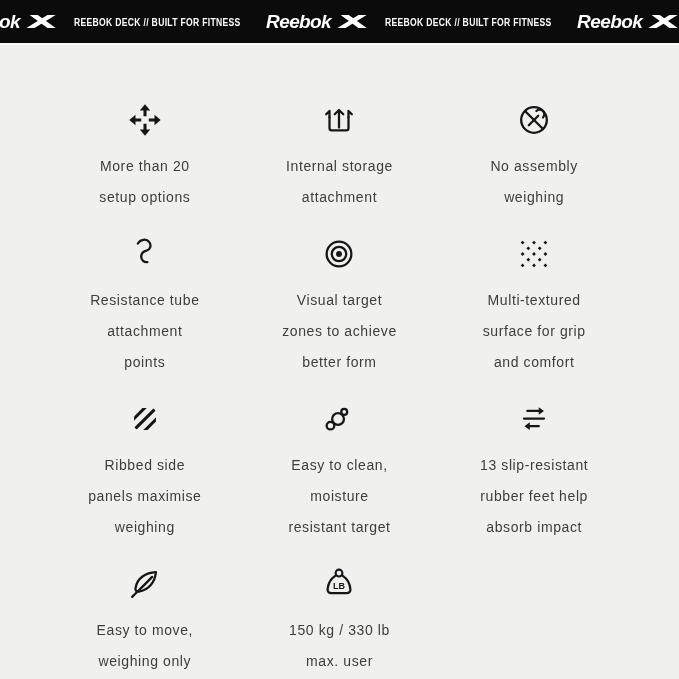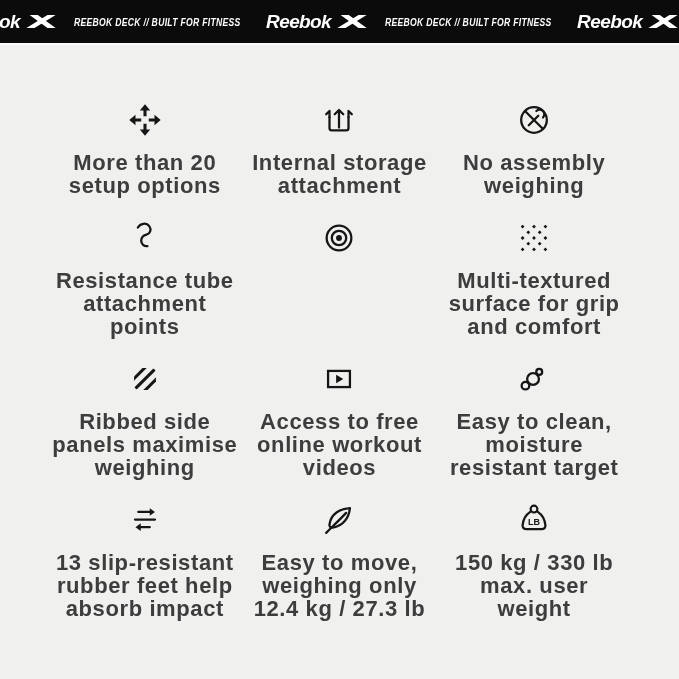--- a/index.html
+++ b/index.html
@@ -23,40 +23,40 @@
     margin-left:-45px;
     flex:none;white-space:nowrap;
   }
   .brand{display:flex;align-items:center;gap:6px;flex:none;}
   .wordmark{
     color:#fff;font-weight:bold;font-style:italic;
     font-size:19px;letter-spacing:-0.6px;
   }
   .vector{display:flex;align-items:center;}
   .vector svg{display:block;}
-  .tag{width:174px;flex:none;color:#fff;font-weight:bold;font-size:11px;overflow:visible;font-style:italic;}
+  .tag{width:174px;flex:none;color:#fff;font-weight:bold;font-size:11px;overflow:visible;}
   .tag-inner{
     display:inline-block;
     transform:scaleX(0.78);transform-origin:0 50%;
     letter-spacing:0.4px;white-space:nowrap;
   }
   
   .grid{
     display:grid;
     grid-template-columns:repeat(3,1fr);
     width:584px;
     margin:56px auto 0;
     row-gap:22px;
   }
   .cell{display:flex;flex-direction:column;align-items:center;text-align:center;}
   .icon{height:38px;margin-bottom:12px;display:flex;align-items:center;justify-content:center;}
   .icon svg{display:block;}
   .label{
-    font-size:22px;line-height:23px;letter-spacing:0.6px;
-    color:#3d3d3d;white-space:pre-line;font-weight:bold;
+    font-size:14px;line-height:31px;letter-spacing:0.6px;
+    color:#3d3d3d;white-space:pre-line;
   }
   .stk{stroke:#161616;stroke-width:2.4;fill:none;stroke-linecap:round;stroke-linejoin:round;}
   .fil{fill:#161616;stroke:none;}
 </style>
 </head>
 <body>
 
 <div class="page">
 
   <div class="banner">
@@ -154,20 +154,23 @@
     </div>
 
     <div class="cell">
       <div class="icon">
         <svg width="38" height="38" viewBox="0 0 40 40">
           <circle class="stk" cx="20" cy="20" r="13"></circle>
           <circle class="stk" cx="20" cy="20" r="7.6"></circle>
           <circle class="fil" cx="20" cy="20" r="3.1"></circle>
         </svg>
       </div>
+      <div class="label">Visual target
+zones to achieve
+better form</div>
     </div>
 
     <div class="cell">
       <div class="icon">
         <svg width="38" height="38" viewBox="0 0 40 40">
           <g class="fil">
             <path d="M8 6 l2 2 -2 2 -2 -2 Z"></path>
               <path d="M20 6 l2 2 -2 2 -2 -2 Z"></path>
               <path d="M32 6 l2 2 -2 2 -2 -2 Z"></path>
             <path d="M14 12 l2 2 -2 2 -2 -2 Z"></path>
@@ -203,31 +206,20 @@
             <line x1="8" y1="44" x2="44" y2="8"></line>
             <line x1="14" y1="50" x2="50" y2="14"></line>
           </g>
         </svg>
       </div>
       <div class="label">Ribbed side
 panels maximise
 weighing</div>
     </div>
 
-    <div class="cell">
-      <div class="icon">
-        <svg width="38" height="38" viewBox="0 0 40 40">
-          <rect x="8.5" y="11.5" width="23" height="17" fill="none" stroke="#161616" stroke-width="2.4"></rect>
-          <path class="fil" d="M17 15.5 L24.5 20 L17 24.5 Z"></path>
-        </svg>
-      </div>
-      <div class="label">Access to free
-online workout
-videos</div>
-    </div>
 
     <div class="cell">
       <div class="icon">
         <svg width="38" height="38" viewBox="0 0 40 40">
           <circle class="stk" cx="19" cy="20" r="6.2"></circle>
           <circle class="stk" cx="11" cy="27" r="4"></circle>
           <circle class="stk" cx="25.5" cy="12.5" r="3.1"></circle>
         </svg>
       </div>
       <div class="label">Easy to clean,

